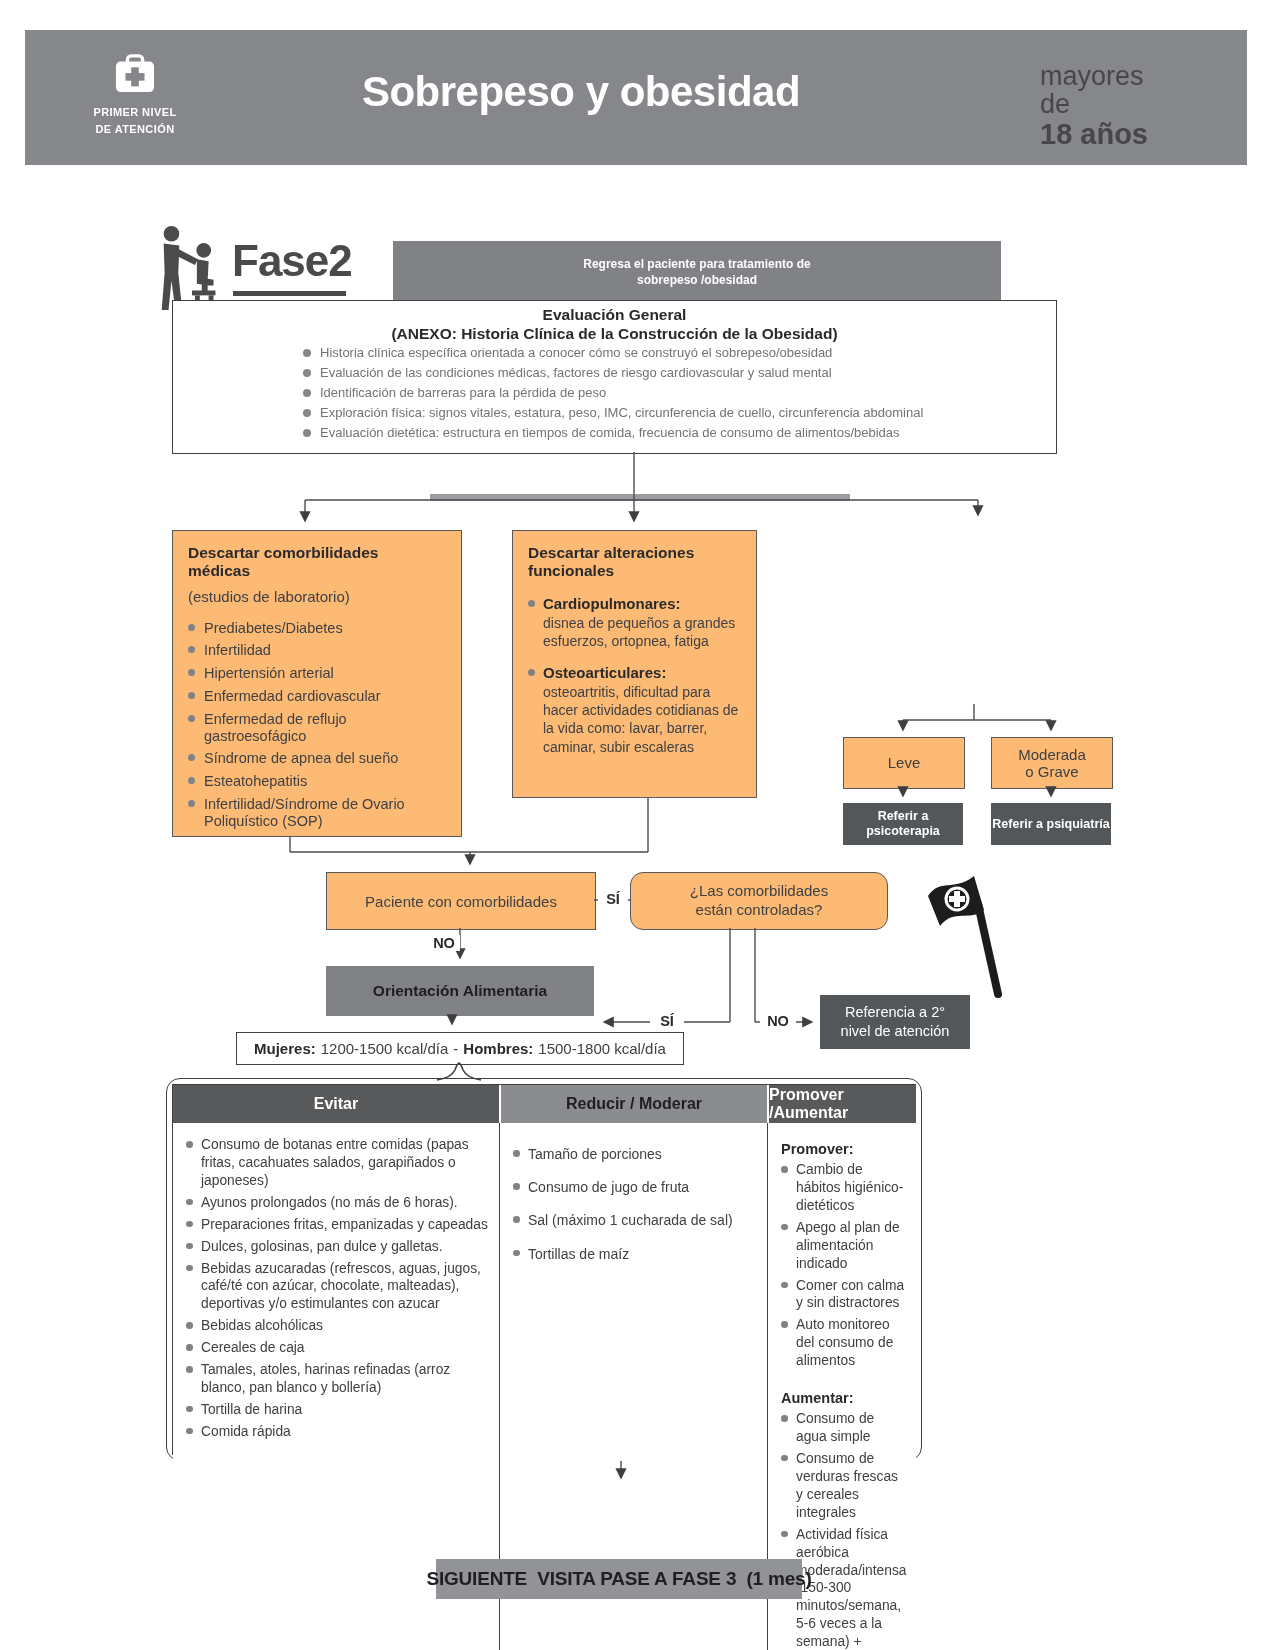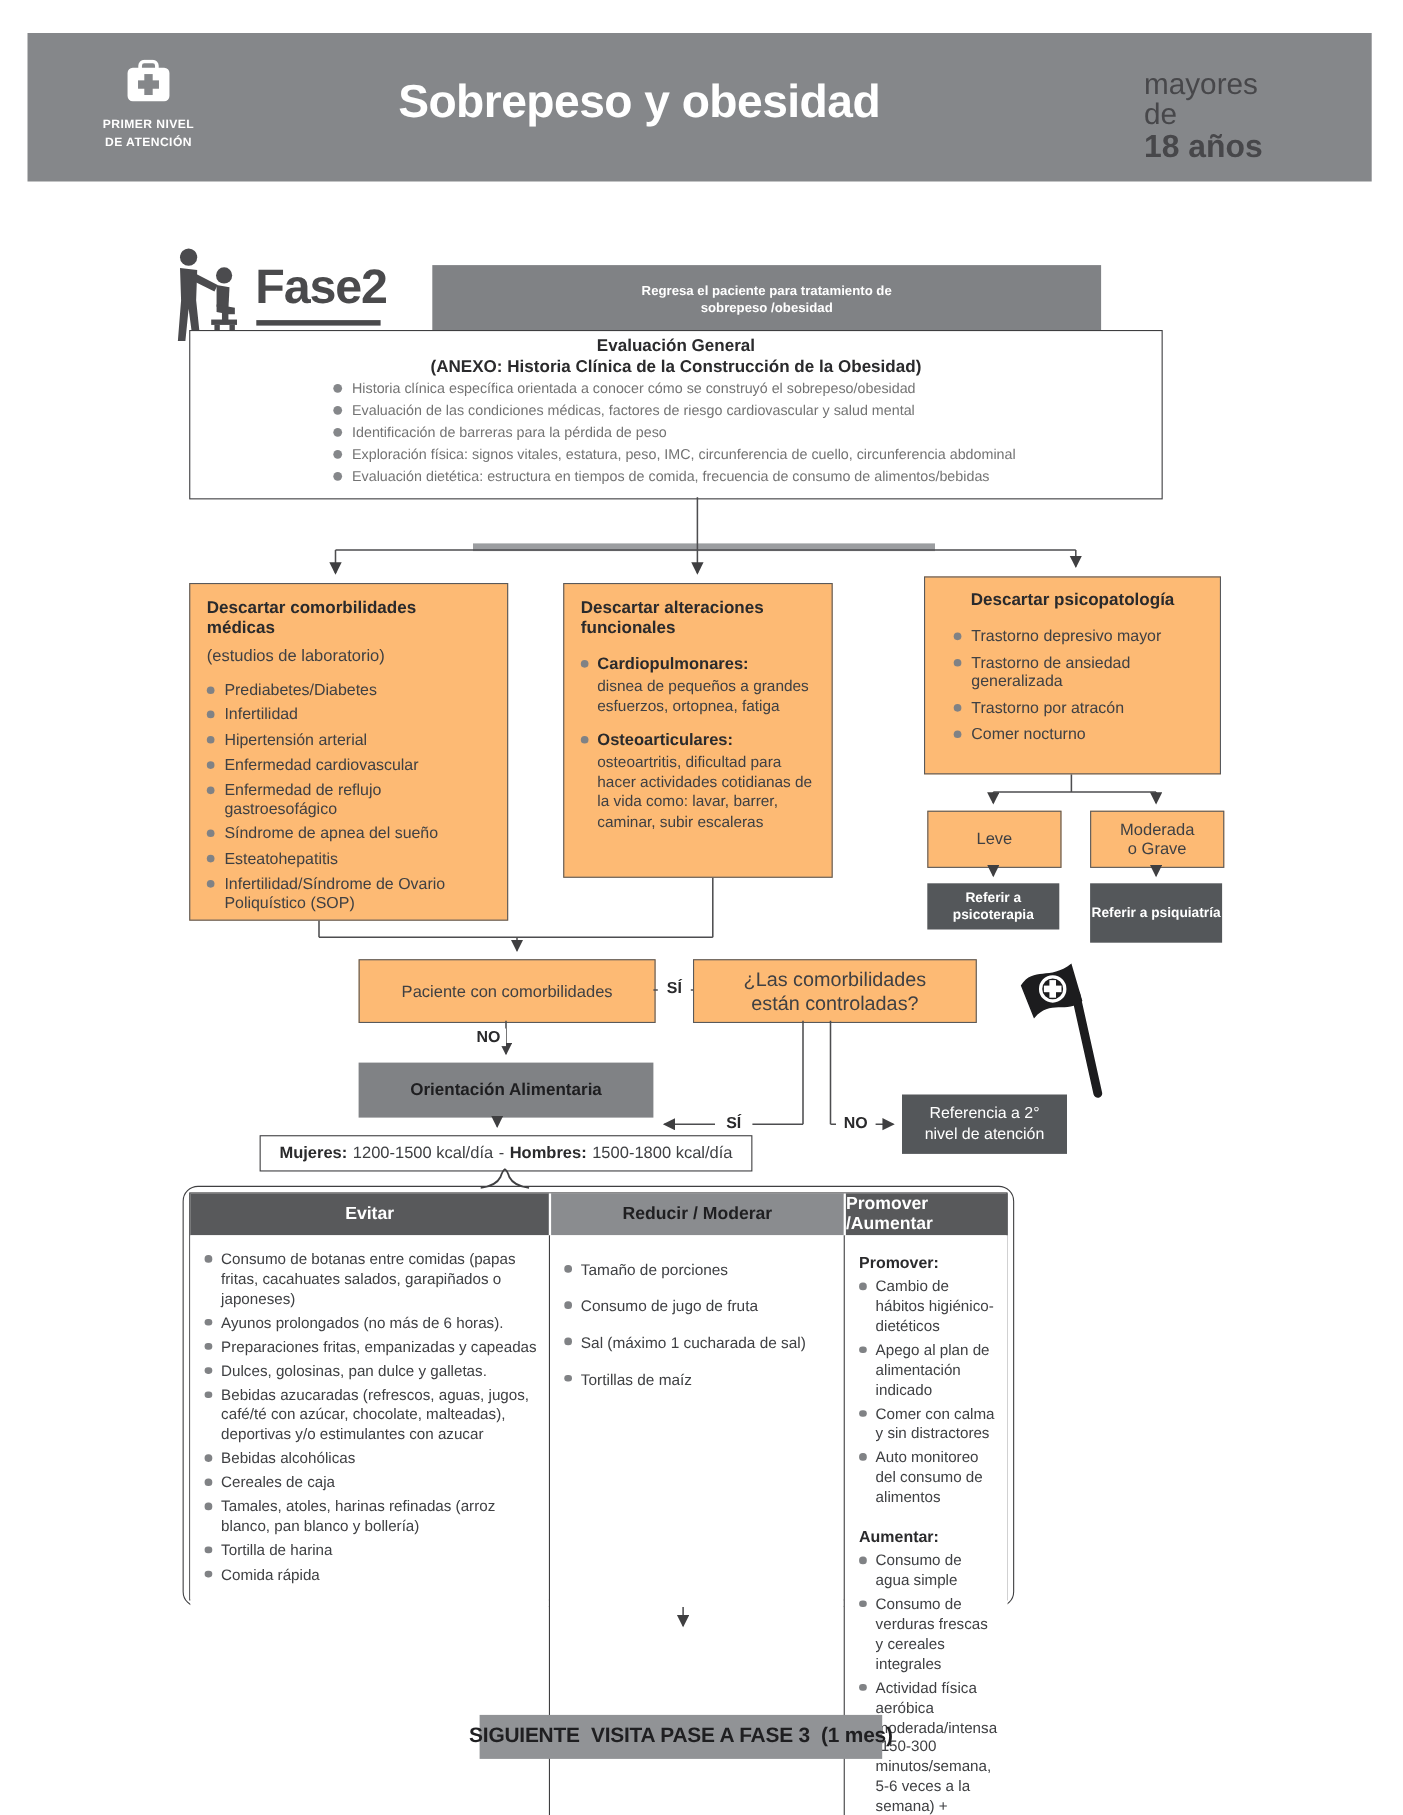--- a/index.html
+++ b/index.html
@@ -56,26 +56,26 @@
   .psych .box-title{text-align:center;}
   .psych .blist{margin:16px 8px 0 26px;}
   .psych .blist .li{font-size:14.5px;margin-bottom:7px;}
 
   .sev{display:flex;align-items:center;justify-content:center;text-align:center;
        font-size:15px;color:#3F4043;line-height:1.15;}
   .sev-leve{left:843px;top:737px;width:120px;height:50px;}
   .sev-mod{left:991px;top:737px;width:120px;height:50px;}
   .refer{font-size:12.5px;font-weight:bold;line-height:1.2;}
   .refer1{left:843px;top:803px;width:120px;height:42px;}
-  .refer2{left:991px;top:803px;width:120px;height:54px;}
+  .refer2{left:991px;top:803px;width:120px;height:42px;}
 
   .patient{left:326px;top:872px;width:268px;height:56px;display:flex;align-items:center;justify-content:center;
            font-size:15px;text-align:center;}
   .question{left:630px;top:872px;width:256px;height:56px;display:flex;align-items:center;justify-content:center;
-           font-size:18px;text-align:center;line-height:1.25;}
+           font-size:15px;text-align:center;line-height:1.25;border-radius:13px;}
   .flow-lbl{background:#fff;font-weight:bold;font-size:14.5px;color:#2A2A2C;text-align:center;z-index:6;}
 
   .diet{left:326px;top:966px;width:268px;height:50px;color:#1E1E20;font-size:15.5px;}
   .ref2{left:820px;top:995px;width:150px;height:54px;font-size:14.5px;line-height:1.3;}
 
   .kcal{left:236px;top:1032px;width:446px;height:31px;border:1.5px solid #3F3F41;background:#fff;
         display:flex;align-items:center;justify-content:center;font-size:15px;color:#3F4043;gap:5px;}
   .kcal .b{font-weight:bold;color:#2A2A2C;}
 
   
@@ -212,29 +212,20 @@
     <div class="item">
       <div class="lbl">Cardiopulmonares:</div>
       <div class="det">disnea de pequeños a grandes esfuerzos, ortopnea, fatiga</div>
     </div>
     <div class="item">
       <div class="lbl">Osteoarticulares:</div>
       <div class="det">osteoartritis, dificultad para hacer actividades cotidianas de la vida como: lavar, barrer, caminar, subir escaleras</div>
     </div>
   </div>
 
-  <div class="abs wbox psych zb">
-    <div class="box-title">Descartar psicopatología</div>
-    <div class="blist">
-      <div class="li">Trastorno depresivo mayor</div>
-      <div class="li">Trastorno de ansiedad generalizada</div>
-      <div class="li">Trastorno por atracón</div>
-      <div class="li">Comer nocturno</div>
-    </div>
-  </div>
 
   <div class="abs wbox sev sev-leve zb">Leve</div>
   <div class="abs wbox sev sev-mod ml zb">Moderada
 o Grave</div>
   <div class="abs dbox refer refer1 zb">Referir a psicoterapia</div>
   <div class="abs dbox refer refer2 zb">Referir a psiquiatría</div>
 
   <div class="abs wbox patient zb">Paciente con comorbilidades</div>
   <div class="abs wbox question ml zb">¿Las comorbilidades
 están controladas?</div>

